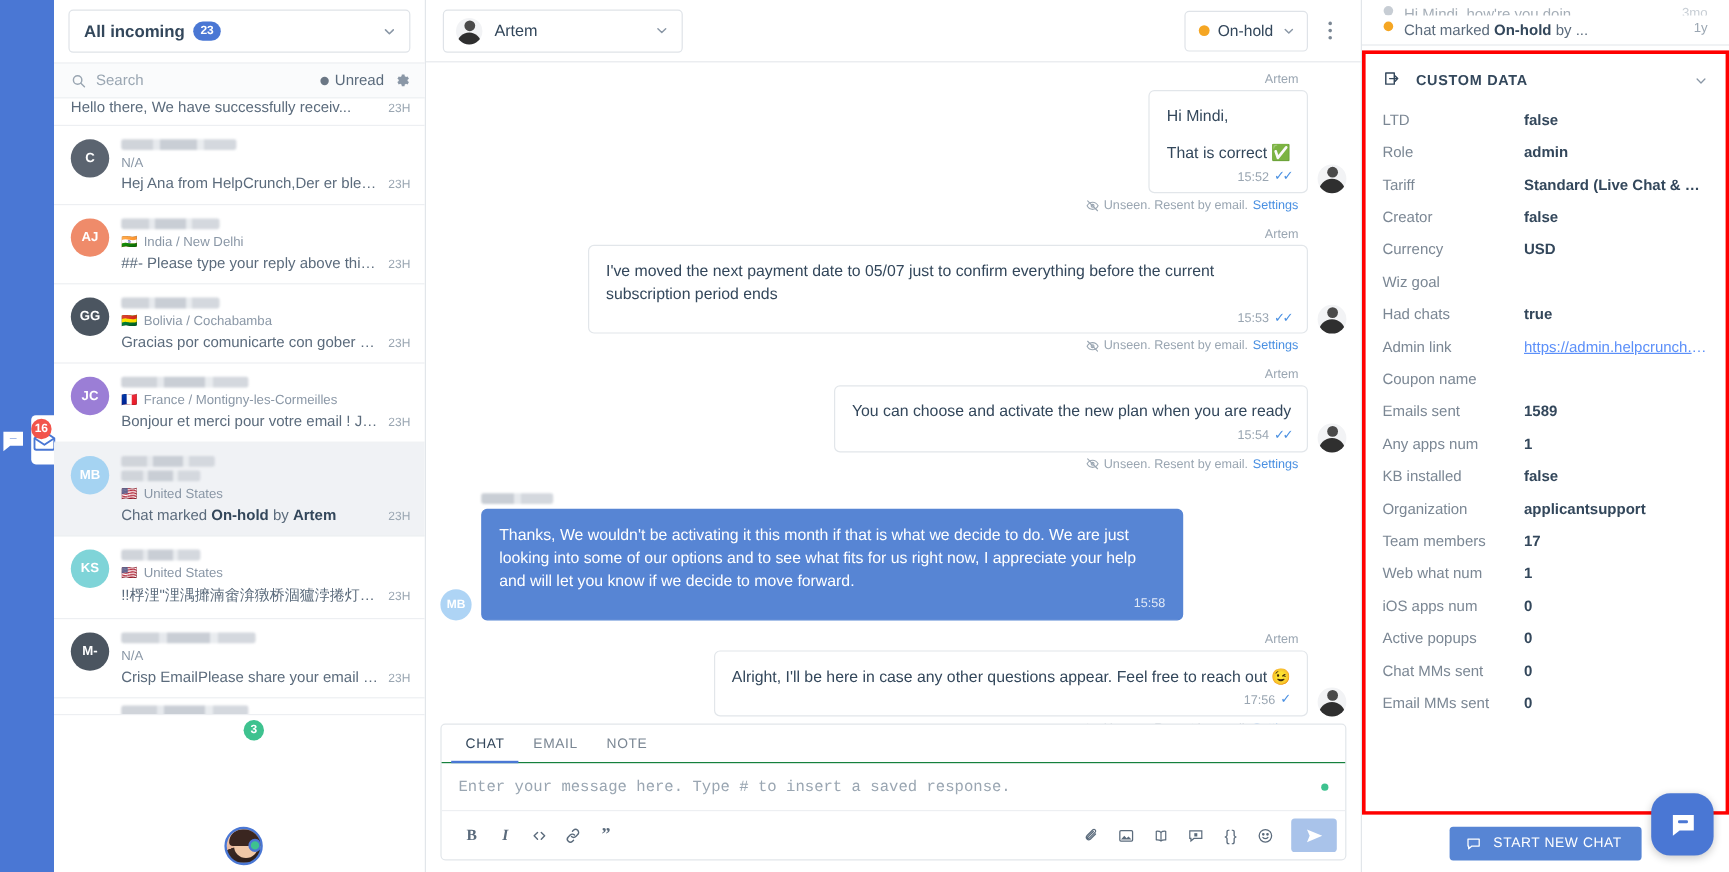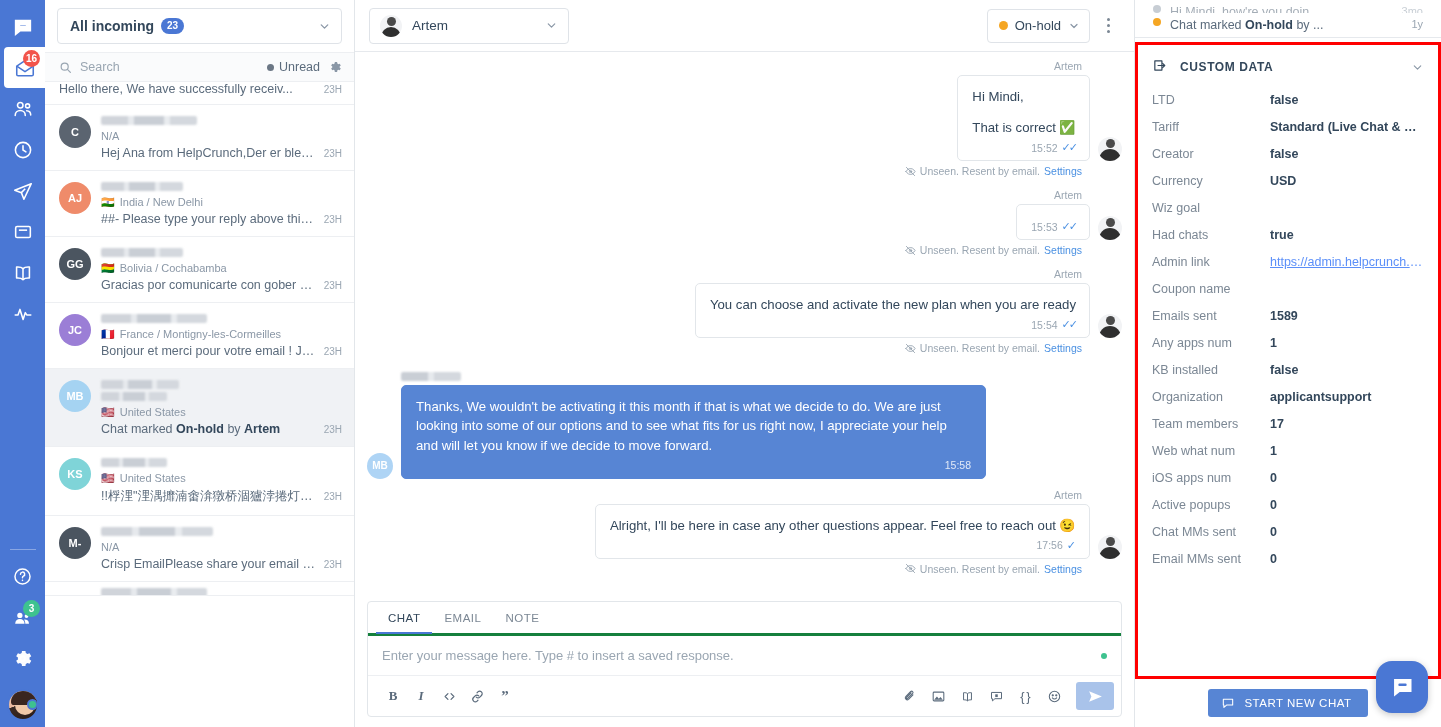--- a/index.html
+++ b/index.html
@@ -14,21 +14,21 @@
   .app {
     position: absolute; inset: 0;
     display: flex;
     background: #ffffff;
   }
 
   
   .rail {
     width: 45px; flex: 0 0 45px;
     background: #4a77d4;
-    display: flex; flex-direction: column;
+    display: flex; flex-direction: row;
     align-items: center;
     padding-top: 6px;
     position: relative;
   }
   .rail-icon {
     width: 45px; height: 41px;
     display: flex; align-items: center; justify-content: center;
     position: relative;
     cursor: pointer;
   }
@@ -298,40 +298,40 @@
     margin: 6px 0 4px 34px;
   }
 
   
   .composer {
     margin: 0 12px 10px 12px;
     border: 1px solid #e2e6ea; border-radius: 4px;
     background: #fff; flex: 0 0 auto;
   }
   .comp-tabs {
-    display: flex; gap: 0; border-bottom: 3px solid #15803d;
+    display: flex; gap: 0; border-bottom: 1px solid #15803d;
     padding: 0 8px;
   }
   .comp-tab {
     padding: 10px 12px 8px 12px;
     font-size: 11.5px; letter-spacing: .5px;
     color: #7b8794; cursor: pointer;
     border-bottom: 2px solid transparent;
     margin-bottom: -1px;
   }
   .comp-tab.active { color: #33475b; border-bottom-color: #4a77d4; font-weight: normal; }
   .comp-input-wrap {
     display: flex; align-items: center;
     padding: 12px 14px 12px 14px;
     border-bottom: 1px solid #edeff2;
   }
   .comp-input {
     flex: 1; border: none; outline: none; font-size: 13px;
     color: #33475b; background: transparent;
-    font-family: Liberation Sans, sans-serif;
+    font-family: Liberation Mono, monospace;
   }
   .comp-input::placeholder { color: #9aa6b2; }
   .green-dot { width: 6px; height: 6px; border-radius: 50%; background: #3ec28f; flex: 0 0 6px; }
   .comp-toolbar {
     display: flex; align-items: center;
     padding: 6px 7px 6px 12px;
     gap: 2px;
   }
   .tb-btn {
     width: 26px; height: 26px;
@@ -721,20 +721,21 @@
           </span>
           <span>Unseen. Resent by email.</span>
           <a>Settings</a>
         </div>
       </div>
 
       <div class="msg-group">
         <div class="msg-author">Artem</div>
         <div class="msg-row out">
           <div class="bubble" style="max-width:600px">
+            <div>I've moved the next payment date to 05/07 just to confirm everything before the current subscription period ends</div>
             <div class="meta">
               <span>15:53</span>
               <span class="tick">✓✓</span>
             </div>
           </div>
           <div class="av-right"></div>
         </div>
         <div class="msg-status">
           <span class="eye-off">
             <svg width="11" height="11" viewBox="0 0 24 24" fill="none" stroke="currentColor" stroke-width="2" stroke-linecap="round">
@@ -909,20 +910,24 @@
               <path d="M6 9l6 6 6-6"></path>
             </svg>
         </span>
       </div>
       <div class="cd-rows">
         <div class="cd-row">
             <span class="cd-key">LTD</span>
             <span class="cd-val">false</span>
           </div>
         <div class="cd-row">
+            <span class="cd-key">Role</span>
+            <span class="cd-val">admin</span>
+          </div>
+        <div class="cd-row">
             <span class="cd-key">Tariff</span>
             <span class="cd-val">Standard (Live Chat &amp; Emails)...</span>
           </div>
         <div class="cd-row">
             <span class="cd-key">Creator</span>
             <span class="cd-val">false</span>
           </div>
         <div class="cd-row">
             <span class="cd-key">Currency</span>
             <span class="cd-val">USD</span>

